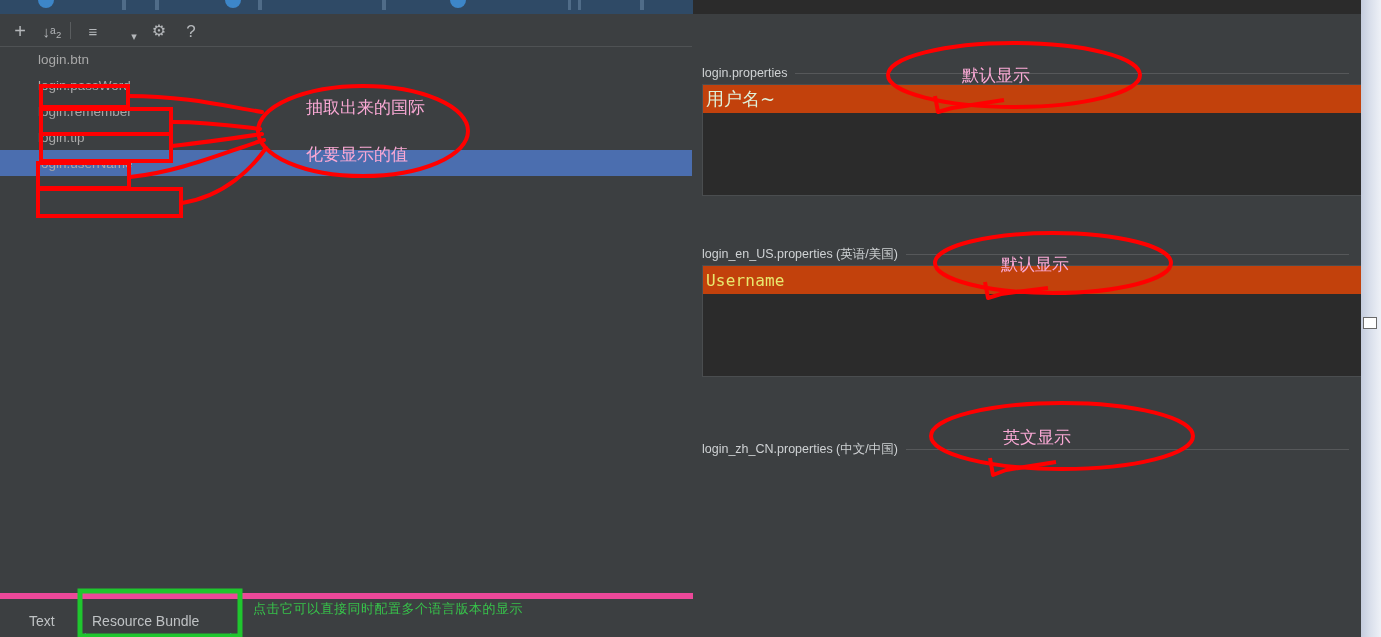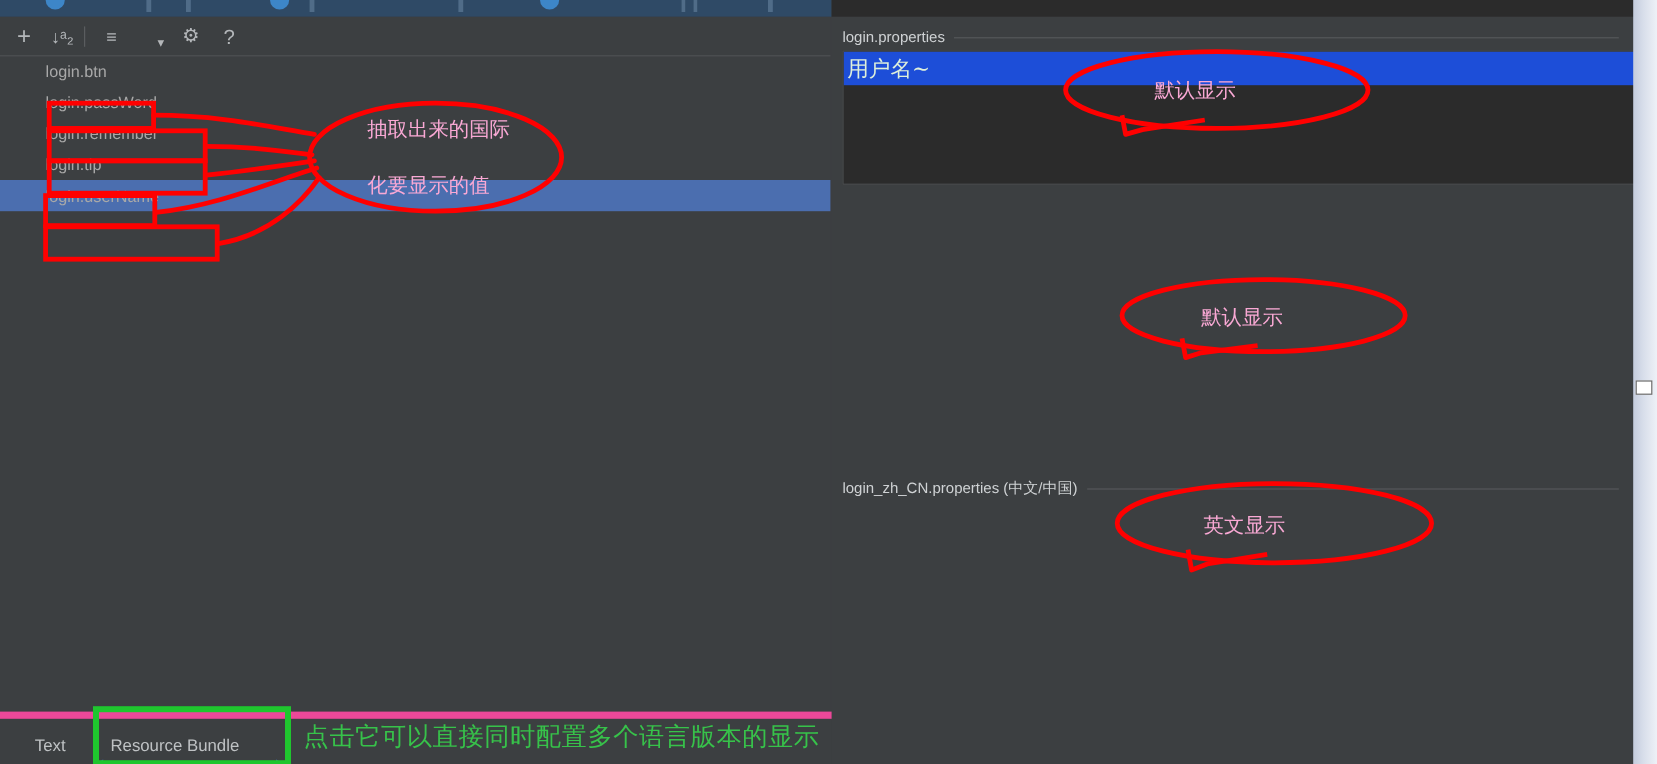--- a/index.html
+++ b/index.html
@@ -68,35 +68,35 @@
   .bundle-icon i:nth-child(2){left:4px;height:8px;background:#d8504a;}
   .bundle-icon i:nth-child(3){left:8px;height:11px;background:#e0b93c;}
   .bundle-icon i:nth-child(4){left:12px;height:6px;background:#6bb36b;}
   .tree-label{color:#a9b7c6;white-space:nowrap;}
   .tree-row.child .tree-label{color:#a8a8a8;}
 
   
   #right-panel{
     position:absolute;left:693px;top:14px;width:668px;height:623px;background:#3c3f41;
   }
-  .prop-group{position:absolute;left:0;width:668px;}
+  .prop-group{position:absolute;left:0;width:668px;margin-top:42px;}
   .prop-header{
     position:relative;height:22px;display:flex;align-items:center;
     font-size:12.5px;color:#cfd2d4;padding-left:9px;box-sizing:border-box;
   }
   .prop-header .hdr-line{
     flex:1 1 auto;height:1px;background:#5a5d5f;margin-left:8px;margin-right:12px;
     opacity:.85;
   }
   .prop-box{
     position:relative;margin-left:9px;width:664px;background:#2b2b2b;
     border:1px solid #4a4d4f;box-sizing:border-box;overflow:hidden;
   }
   .prop-value-row{
-    height:28px;background:#1d4ed8;display:flex;align-items:center;
+    height:28px;background:#c2410c;display:flex;align-items:center;
     padding-left:3px;box-sizing:border-box;
   }
   .prop-value{
     font-size:17px;color:#d9f0d3;white-space:nowrap;
   }
   .prop-value.mono{
     font-family:"DejaVu Sans Mono","Liberation Mono",monospace;
     font-size:16px;color:#e8e86e;letter-spacing:.2px;
   }
   .prop-value.cjk{
@@ -130,21 +130,21 @@
     content:"";position:absolute;left:-6px;top:-2px;
     border-top:3px solid transparent;border-bottom:3px solid transparent;
     border-right:6px solid #4b7ad0;
   }
   #tab-underline:after{
     content:"";position:absolute;right:-6px;top:-2px;
     border-top:3px solid transparent;border-bottom:3px solid transparent;
     border-left:6px solid #4b7ad0;
   }
   #bottom-note{
-    position:absolute;left:253px;top:600px;font-size:21px;color:#37c24a;
+    position:absolute;left:253px;top:600px;font-size:13px;color:#37c24a;
     font-family:Liberation Mono, monospace;letter-spacing:.5px;
   }
 
   
   #annotations{
     position:absolute;left:0;top:0;width:1381px;height:637px;pointer-events:none;
   }
   .anno-text{
     position:absolute;color:#f9a8d4;font-size:16px;white-space:nowrap;
     font-family:"DejaVu Sans","Liberation Sans",sans-serif;
@@ -209,20 +209,30 @@
     </div>
     <div class="prop-box" style="height:112px">
       <div class="prop-value-row">
         <span class="prop-value cjk">用户名~</span>
       </div>
       <div class="prop-body"></div>
     </div>
   </div>
 
   <div class="prop-group" style="top:187px">
+    <div class="prop-header">
+      <span>login_en_US.properties (英语/美国)</span>
+      <span class="hdr-line"></span>
+    </div>
+    <div class="prop-box" style="height:112px">
+      <div class="prop-value-row">
+        <span class="prop-value mono">Username</span>
+      </div>
+      <div class="prop-body"></div>
+    </div>
   </div>
 
   <div class="prop-group" style="top:382px">
     <div class="prop-header">
       <span>login_zh_CN.properties (中文/中国)</span>
       <span class="hdr-line"></span>
     </div>
   </div>
 </div>
 

